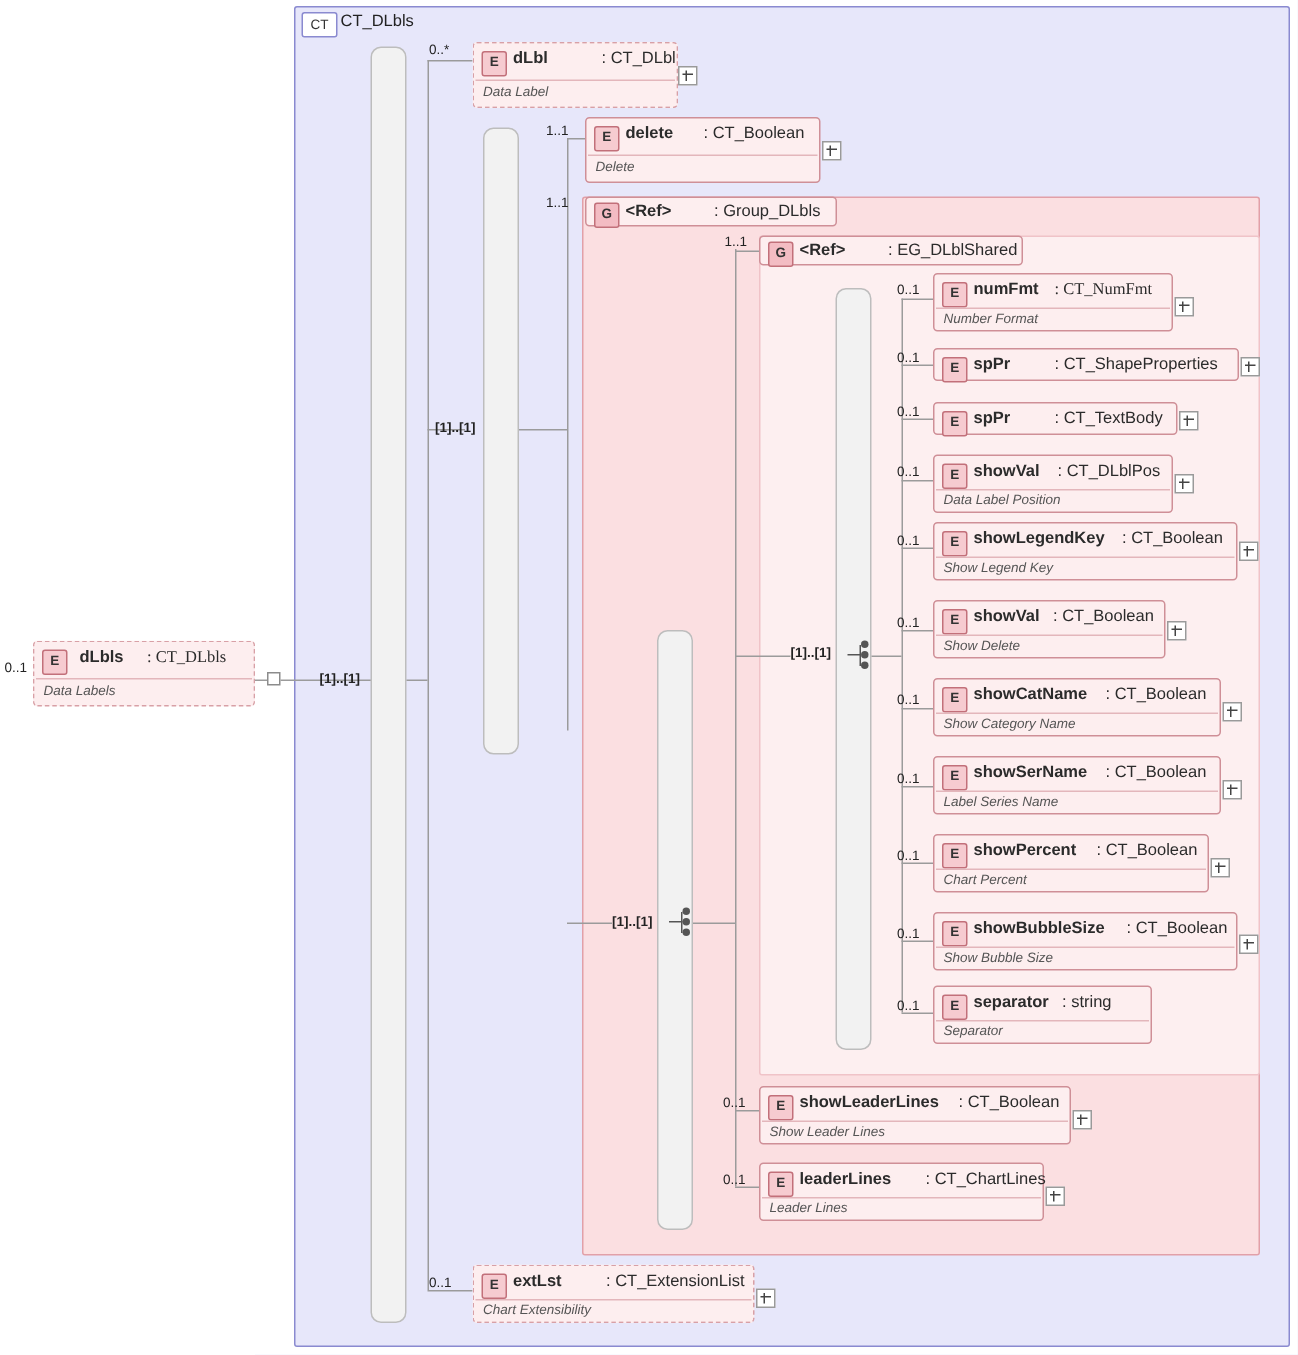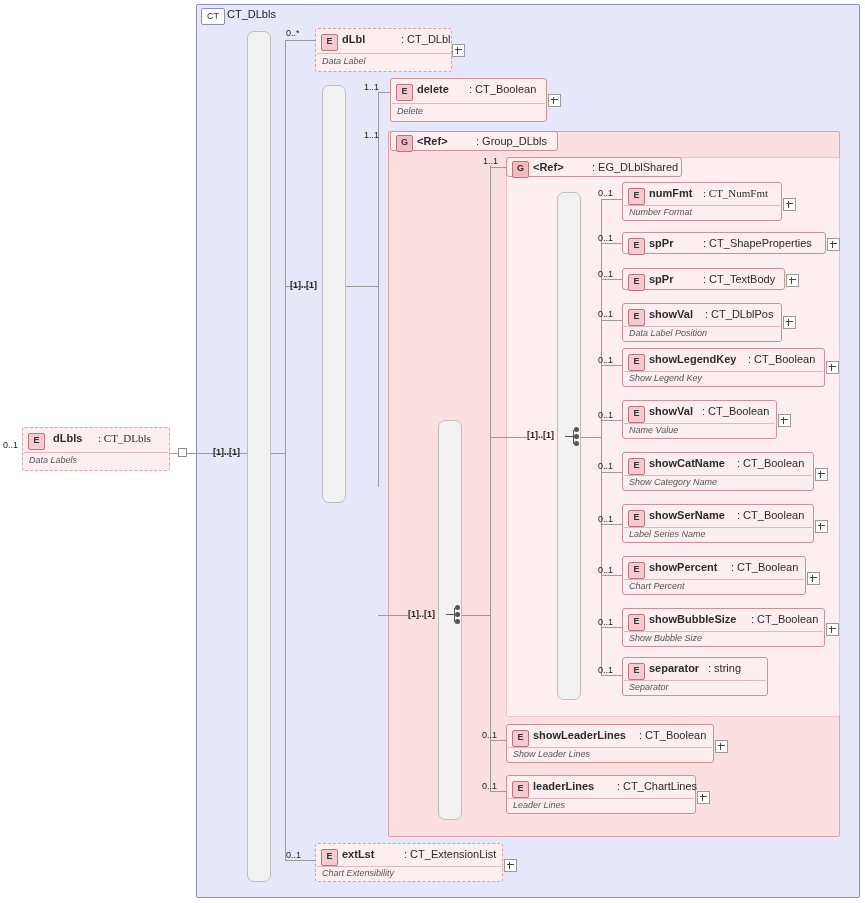--- a/index.html
+++ b/index.html
@@ -226,21 +226,21 @@
   </div>
   <div class="plus" style="left:826px;top:361px;"></div>
 
   <div class="abs ln lnh" style="left:601px;top:420px;width:21px;"></div>
   <div class="abs occ" style="left:598px;top:410px;">0..1</div>
   <div class="abs node solid" style="left:622px;top:400px;width:155px;height:39px;">
     <div class="node-tag">E</div>
     <div class="node-name">showVal</div>
     <div class="node-type" style="left:79px;">: CT_Boolean</div>
     <div class="node-sep" style="top:22px;"></div>
-    <div class="node-doc" style="top:24px;">Name Value</div>
+    <div class="node-doc" style="top:24px;">Show Delete</div>
   </div>
   <div class="plus" style="left:778px;top:414px;"></div>
 
   <div class="abs ln lnh" style="left:601px;top:472px;width:21px;"></div>
   <div class="abs occ" style="left:598px;top:461px;">0..1</div>
   <div class="abs node solid" style="left:622px;top:452px;width:192px;height:39px;">
     <div class="node-tag">E</div>
     <div class="node-name">showCatName</div>
     <div class="node-type" style="left:114px;">: CT_Boolean</div>
     <div class="node-sep" style="top:22px;"></div>

